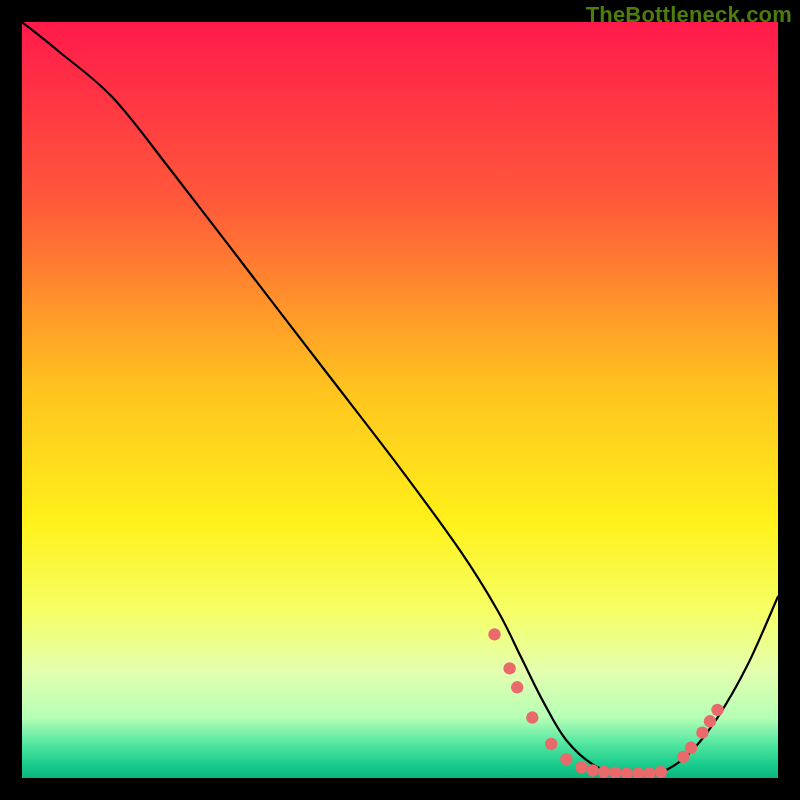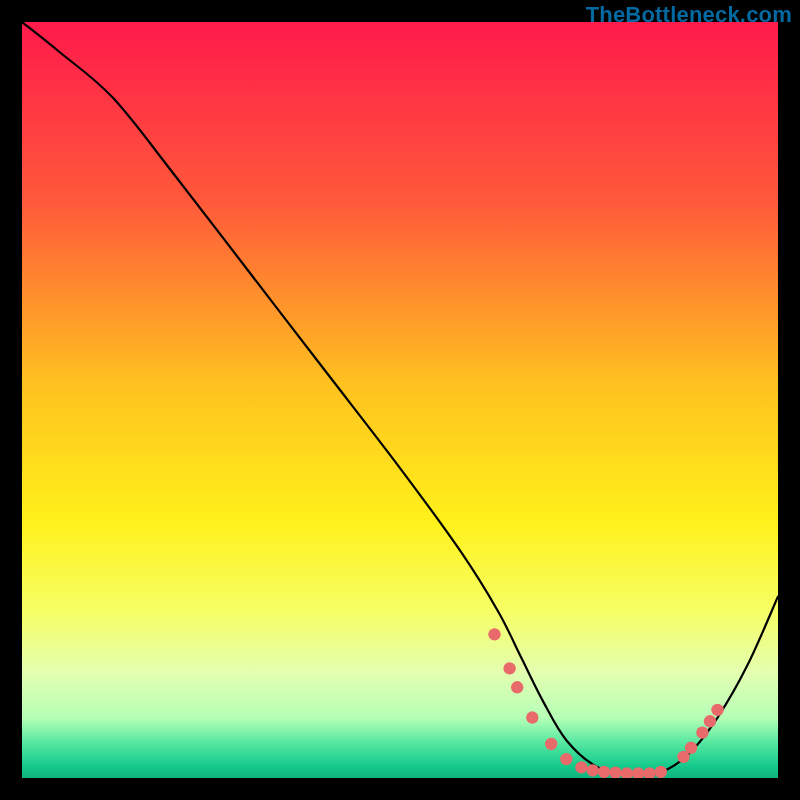--- a/index.html
+++ b/index.html
@@ -23,21 +23,21 @@
     width: 756px;
     height: 756px;
   }
   .watermark {
     position: absolute;
     top: 2px;
     right: 8px;
     font-family: Arial, Helvetica, sans-serif;
     font-size: 22px;
     font-weight: 600;
-    color: #0369a1;
+    color: #4d7c0f;
     letter-spacing: 0.2px;
     user-select: none;
   }
 </style>
 </head>
 <body>
 
 <div class="stage">
   <svg class="plot" viewBox="0 0 756 756">
     <defs>

